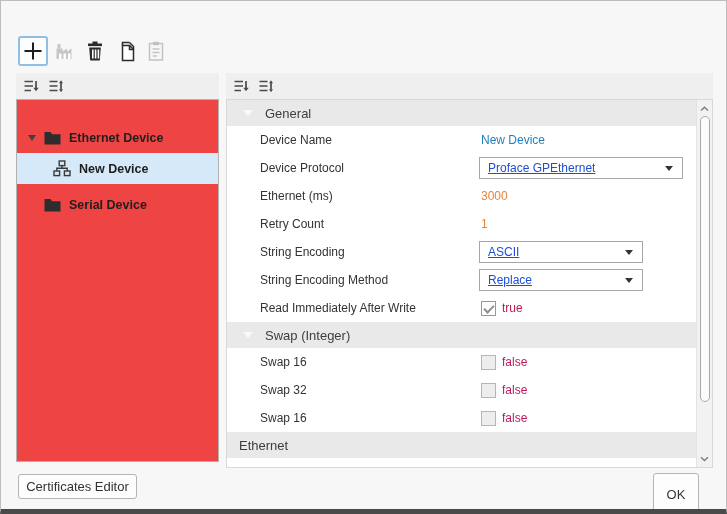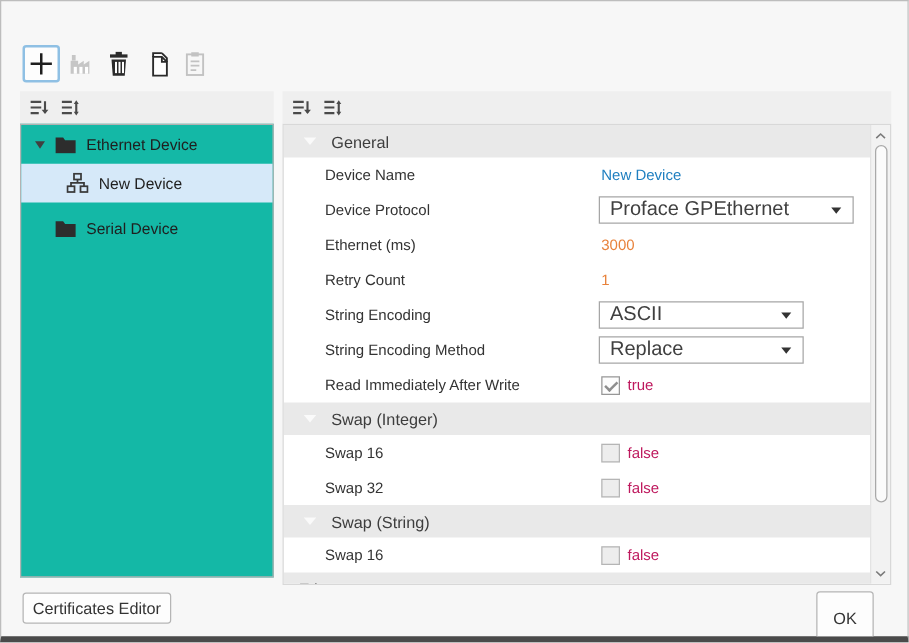--- a/index.html
+++ b/index.html
@@ -15,22 +15,22 @@
   .win-btn{width:46px;height:28px;display:flex;align-items:center;justify-content:center;}
   
   .tb-add{position:absolute;left:17px;top:35px;width:30px;height:30px;background:#fdfdfd;
     border:2px solid #8fc0e4;border-radius:3px;display:flex;align-items:center;justify-content:center;}
   .tb-btn{position:absolute;top:38px;width:24px;height:24px;display:flex;align-items:center;justify-content:center;}
   
   .left-panel{position:absolute;left:15px;top:72px;width:203px;height:389px;}
   .panel-head{position:absolute;left:0;top:0;right:0;height:26px;background:#efefef;
     display:flex;align-items:center;gap:8px;padding-left:7px;}
   .ph-icon{width:17px;height:17px;display:flex;}
-  .tree{position:absolute;left:0;top:26px;right:0;bottom:0;background:#14b8a6;
-    border:1px solid #b2b2b2;padding-top:0;}
+  .tree{position:absolute;left:0;top:26px;right:0;bottom:0;background:#ef4444;
+    border:1px solid #b2b2b2;padding-top:22px;font-weight:bold;}
   .tree-row{height:31px;display:flex;align-items:center;font-size:12.5px;color:#1f1f1f;}
   .tree-row.selected{background:#d6e9f9;}
   .tri-expand{width:0;height:0;border-left:4.5px solid transparent;border-right:4.5px solid transparent;
     border-top:6px solid #404040;margin-left:11px;}
   .tree-icon{display:flex;margin-left:8px;}
   .tree-label{margin-left:8px;}
   
   .right-panel{position:absolute;left:225px;top:72px;width:487px;height:395px;}
   .grid{position:absolute;left:0;top:26px;right:0;bottom:0;background:#fff;
     border:1px solid #d8d8d8;overflow:hidden;}
@@ -41,21 +41,21 @@
   .sec-label{margin-left:12px;font-size:13px;color:#3d3d3d;}
   .prow{height:28px;position:relative;display:flex;align-items:center;}
   .plabel{margin-left:33px;font-size:12px;color:#333;}
   .pvalue{position:absolute;left:254px;display:flex;align-items:center;font-size:12px;}
   .link{color:#1f7fc0;}
   .num{color:#e8823b;}
   .bool{color:#be185d;margin-left:6px;font-size:12px;}
   .dropdown{position:absolute;left:252px;height:22px;border:1px solid #a6a6a6;background:#fff;
     display:flex;align-items:center;}
   .dd-w{width:204px;} .dd-n{width:164px;}
-  .dd-text{margin-left:8px;font-size:16px;color:#404040;}
+  .dd-text{margin-left:8px;font-size:12px;color:#1d4ed8;text-decoration:underline;}
   .dd-arrow{position:absolute;right:9px;width:0;height:0;border-left:4.5px solid transparent;
     border-right:4.5px solid transparent;border-top:5.5px solid #333;}
   .checkbox{width:15px;height:15px;border:1px solid #b5b5b5;background:#ededed;position:relative;}
   .checkbox.checked{background:#fdfdfd;border-color:#979797;}
   .checkbox.checked::after{content:"";position:absolute;left:2px;top:3px;width:8px;height:4px;
     border-left:2px solid #8e8e8e;border-bottom:2px solid #8e8e8e;transform:rotate(-45deg);}
   
   .scrollbar{position:absolute;right:0;top:0;bottom:0;width:16px;background:#f2f2f2;border-left:1px solid #e3e3e3;}
   .sb-up{position:absolute;top:2px;left:0;right:0;height:13px;display:flex;align-items:center;justify-content:center;}
   .sb-down{position:absolute;bottom:2px;left:0;right:0;height:13px;display:flex;align-items:center;justify-content:center;}
@@ -262,24 +262,20 @@
         </div>
 
         <div class="prow">
           <span class="plabel">Swap 32</span>
           <span class="pvalue">
             <span class="checkbox"></span>
             <span class="bool">false</span>
           </span>
         </div>
 
-        <div class="sec">
-          <span class="sec-tri"></span>
-          <span class="sec-label">Swap (String)</span>
-        </div>
 
         <div class="prow">
           <span class="plabel">Swap 16</span>
           <span class="pvalue">
             <span class="checkbox"></span>
             <span class="bool">false</span>
           </span>
         </div>
 
         <div class="sec">

